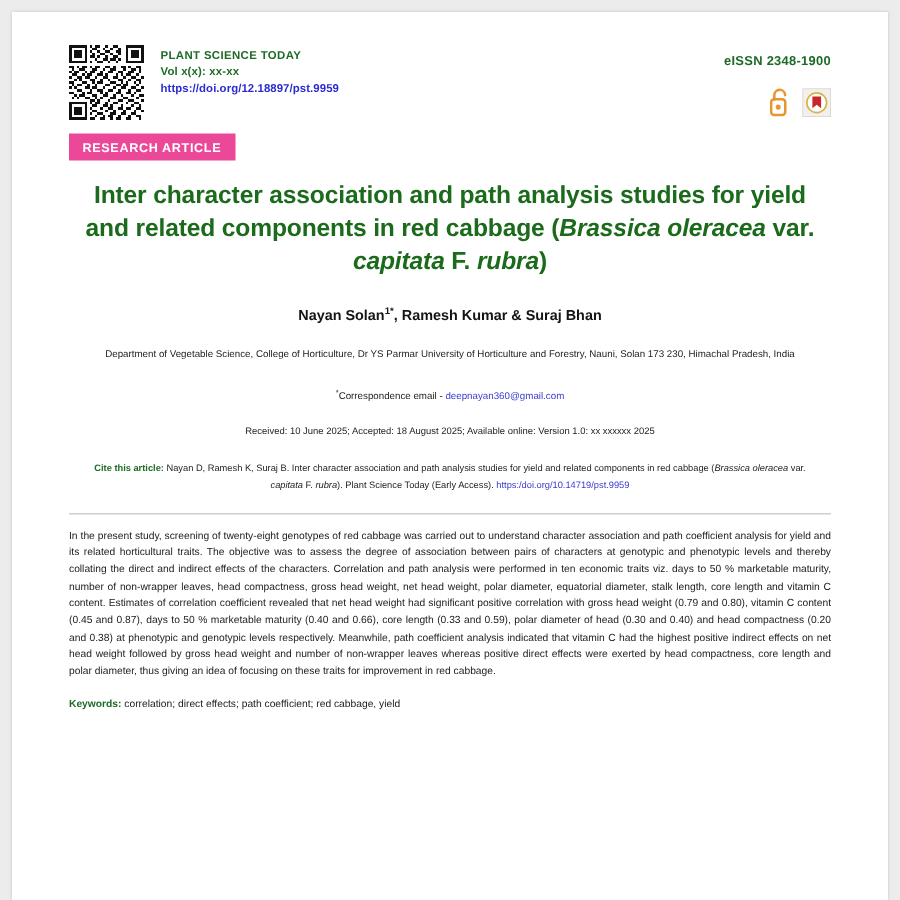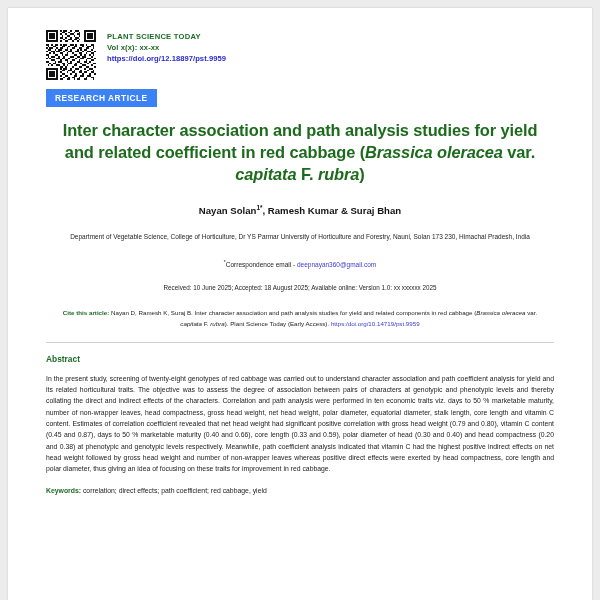--- a/index.html
+++ b/index.html
@@ -81,21 +81,21 @@
     align-items: center;
     gap: 7px;
     margin-top: 13px;
   }
   .oa-icon { display: block; }
   .journal-mark { display: block; }
 
   
   .article-type {
     display: inline-block;
-    background: #3b82f6;
+    background: #ec4899;
     color: #ffffff;
     font-size: 8.4px;
     font-weight: bold;
     letter-spacing: 0.45px;
     padding: 4px 9px 4px 9px;
     margin-top: 9px;
   }
 
   
   .title {
@@ -408,42 +408,56 @@
               <rect x="27" y="28" width="1" height="1"></rect>
           </g>
         </svg>
         <div class="mast-lines">
           <div class="journal-name">PLANT SCIENCE TODAY</div>
           <div class="journal-vol">Vol x(x): xx-xx</div>
           <div class="journal-doi">https://doi.org/12.18897/pst.9959</div>
         </div>
       </div>
 
+      <div class="mast-right">
+        <div class="eissn">eISSN 2348-1900</div>
+        <div class="badge-row">
+          <svg class="oa-icon" width="15" height="20" viewBox="0 0 15 20">
+            <path d="M3.2 8.4 V5.6 A3.6 3.6 0 0 1 10.4 5.4" fill="none" stroke="#e8962f" stroke-width="1.7" stroke-linecap="round"></path>
+            <rect x="1.1" y="8.2" width="9.4" height="10.4" rx="1.9" fill="none" stroke="#e8962f" stroke-width="1.7"></rect>
+            <circle cx="5.8" cy="13.4" r="1.7" fill="#e8962f"></circle>
+          </svg>
+          <svg class="journal-mark" width="19" height="19" viewBox="0 0 19 19">
+            <rect x="0" y="0" width="19" height="19" fill="#f2f0ec" stroke="#cfc9bf" stroke-width="0.8"></rect>
+            <circle cx="9.5" cy="9.5" r="6.6" fill="#ffffff" stroke="#d9b24a" stroke-width="1.1"></circle>
+            <path d="M6.6 5.4 h5.8 v7.8 l-2.9 -2.4 l-2.9 2.4 z" fill="#c62828"></path>
+          </svg>
+        </div>
+      </div>
     </div>
 
     
     <div class="article-type">RESEARCH ARTICLE</div>
 
     
-    <div class="title"><span>Inter character association and path analysis studies for yield and related coefficient in red cabbage (</span><i>Brassica oleracea</i><span> var. </span><i>capitata</i><span> F. </span><i>rubra</i><span>)</span></div>
+    <div class="title"><span>Inter character association and path analysis studies for yield and related components in red cabbage (</span><i>Brassica oleracea</i><span> var. </span><i>capitata</i><span> F. </span><i>rubra</i><span>)</span></div>
 
     
     <div class="authors"><span>Nayan Solan</span><sup>1*</sup><span>, Ramesh Kumar &amp; Suraj Bhan</span></div>
 
     <div class="affiliation">Department of Vegetable Science, College of Horticulture, Dr YS Parmar University of Horticulture and Forestry, Nauni, Solan 173 230, Himachal Pradesh, India</div>
 
     <div class="corresp"><span class="star">*</span><span>Correspondence email - </span><span class="mail">deepnayan360@gmail.com</span></div>
 
     <div class="dates">Received: 10 June 2025; Accepted: 18 August 2025; Available online: Version 1.0: xx xxxxxx 2025</div>
 
     
     <div class="cite-wrap"><span class="cite-label">Cite this article:</span><span> Nayan D, Ramesh K, Suraj B. Inter character association and path analysis studies for yield and related components in red cabbage (</span><i>Brassica oleracea</i><span> var. </span><i>capitata</i><span> F. </span><i>rubra</i><span>). Plant Science Today (Early Access). </span><span class="cite-link">https:/doi.org/10.14719/pst.9959</span></div>
 
     <div class="rule"></div>
 
     
-    <div class="abstract-head">Abstract</div>
     <div class="abstract-body">In the present study, screening of twenty-eight genotypes of red cabbage was carried out to understand character association and path coefficient analysis for yield and its related horticultural traits. The objective was to assess the degree of association between pairs of characters at genotypic and phenotypic levels and thereby collating the direct and indirect effects of the characters. Correlation and path analysis were performed in ten economic traits viz. days to 50 % marketable maturity, number of non-wrapper leaves, head compactness, gross head weight, net head weight, polar diameter, equatorial diameter, stalk length, core length and vitamin C content. Estimates of correlation coefficient revealed that net head weight had significant positive correlation with gross head weight (0.79 and 0.80), vitamin C content (0.45 and 0.87), days to 50 % marketable maturity (0.40 and 0.66), core length (0.33 and 0.59), polar diameter of head (0.30 and 0.40) and head compactness (0.20 and 0.38) at phenotypic and genotypic levels respectively. Meanwhile, path coefficient analysis indicated that vitamin C had the highest positive indirect effects on net head weight followed by gross head weight and number of non-wrapper leaves whereas positive direct effects were exerted by head compactness, core length and polar diameter, thus giving an idea of focusing on these traits for improvement in red cabbage.</div>
 
     <div class="keywords"><span class="kw-label">Keywords:</span><span> correlation; direct effects; path coefficient; red cabbage, yield</span></div>
 
   </div>
 </div>
 
 </body></html>

